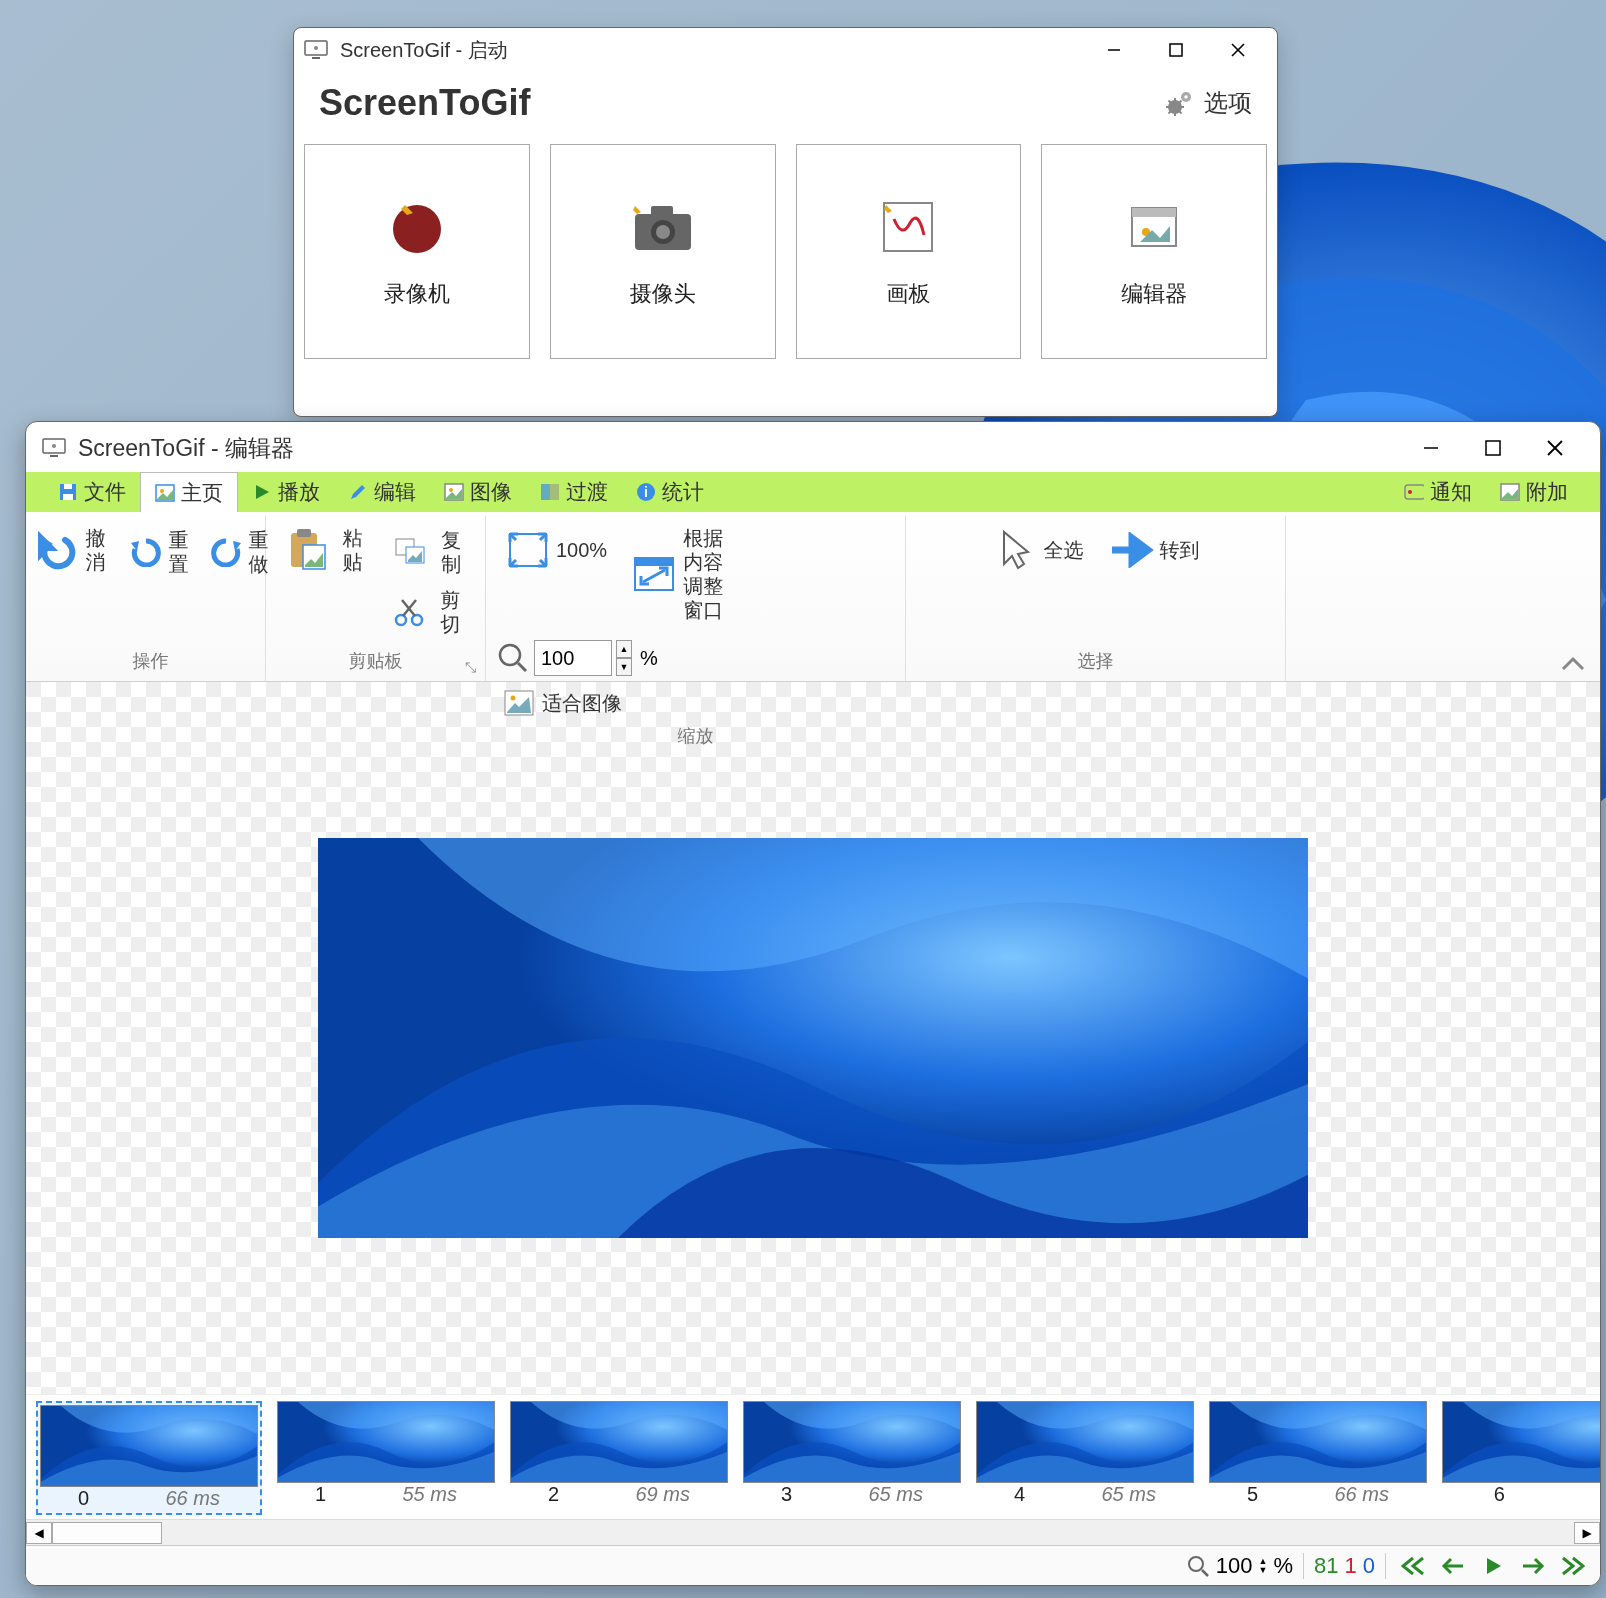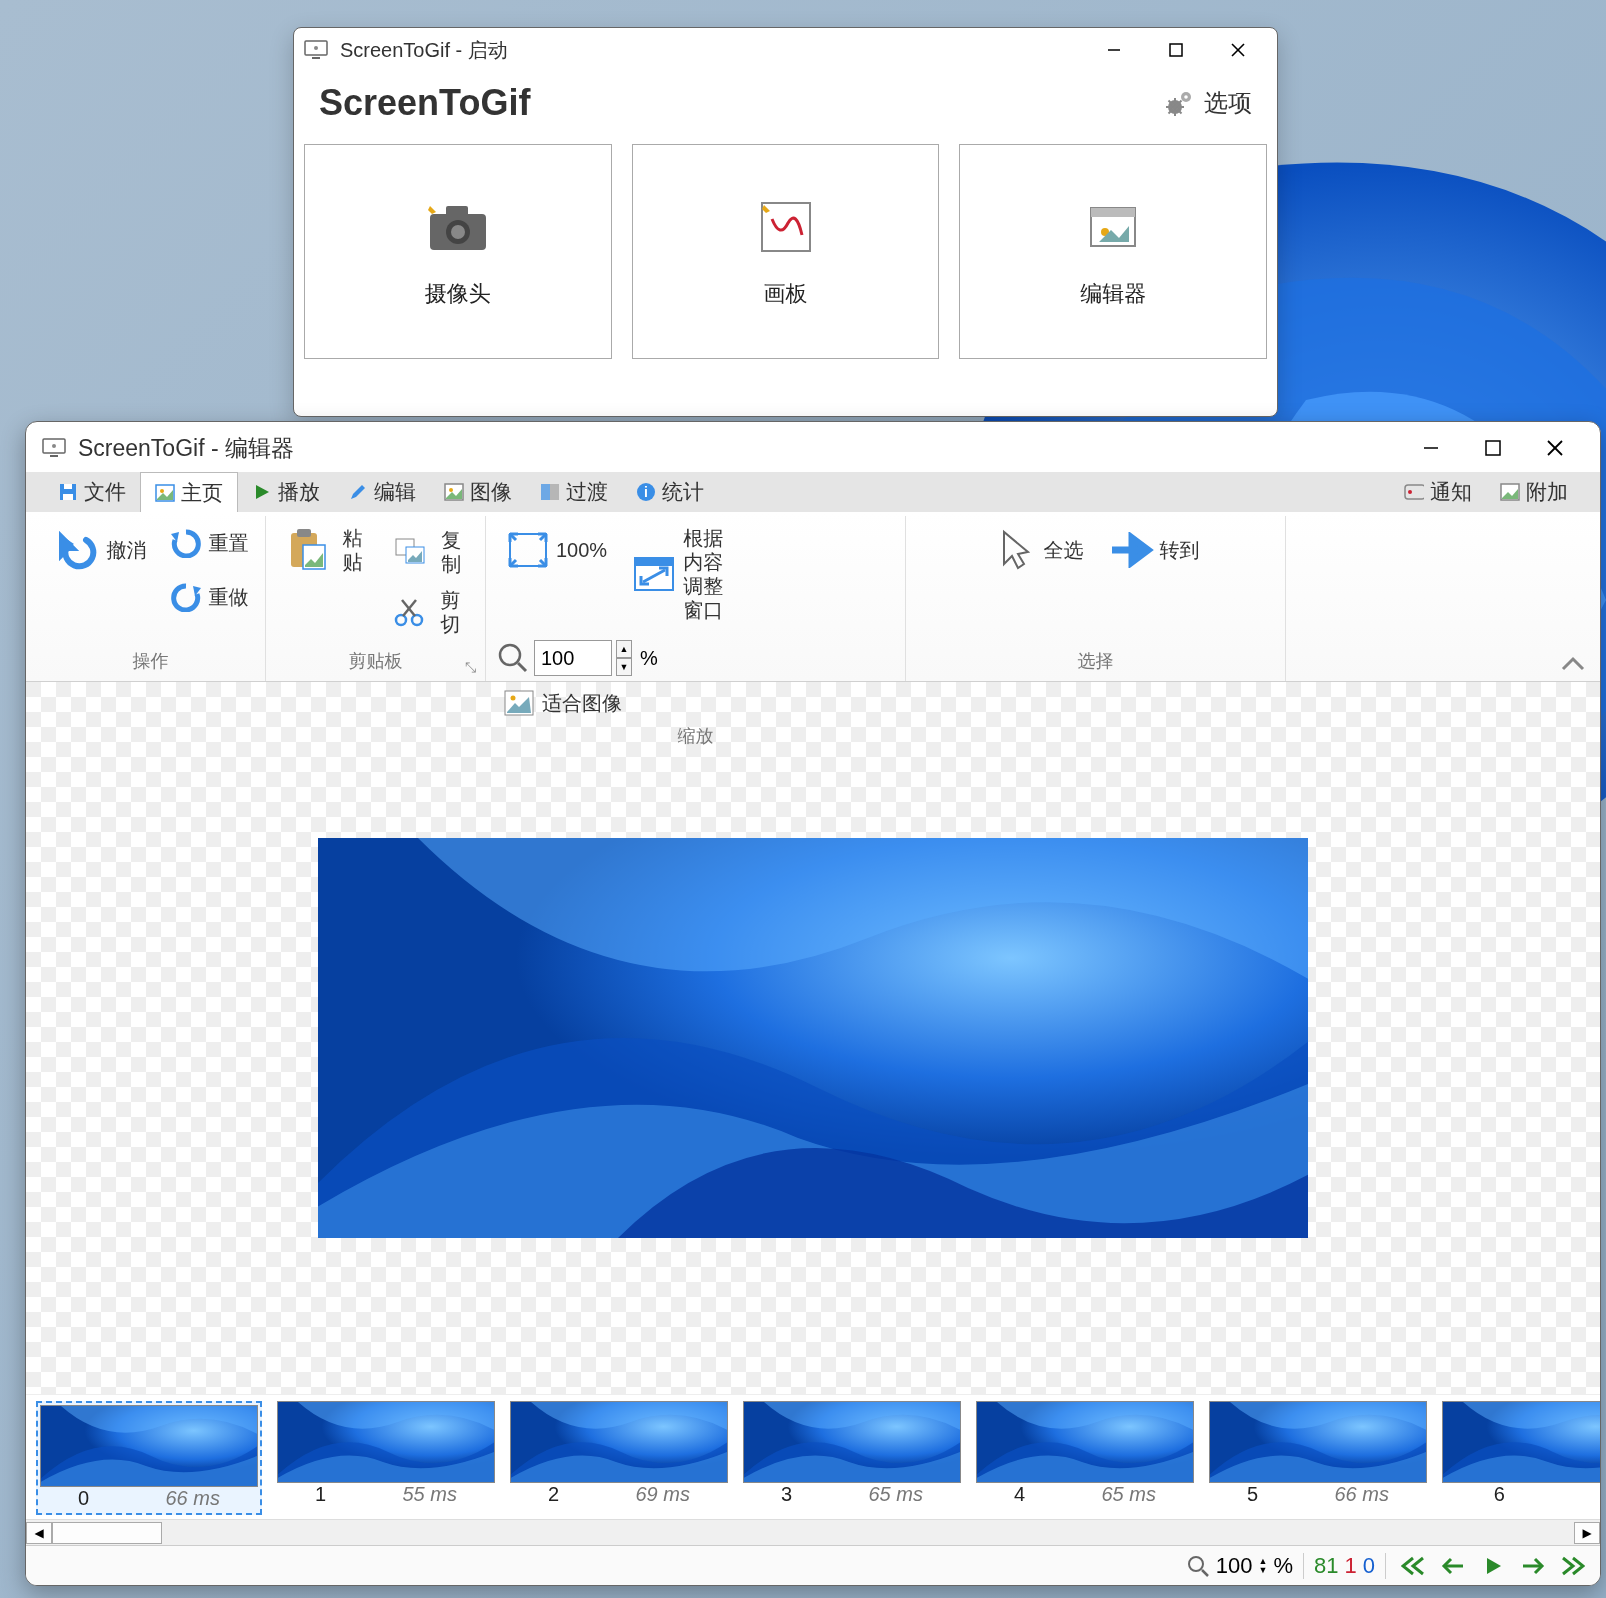--- a/index.html
+++ b/index.html
@@ -19,21 +19,21 @@
   .launch-title { font-size: 36px; font-weight: 600; color: #333; }
   .options-btn { margin-left: auto; display: flex; align-items: center; gap: 8px; font-size: 24px; color: #333; cursor: pointer; }
   .launch-grid { display: flex; gap: 20px; padding: 0 10px; }
   .launch-card { flex: 1; height: 215px; border: 1px solid #aaa; background: #fff; display: flex; flex-direction: column; align-items: center; justify-content: center; gap: 20px; cursor: pointer; }
   .launch-card-icon { width: 64px; height: 64px; display:flex; align-items:center; justify-content:center; }
   .launch-card-label { font-size: 22px; color: #222; }
   
   
   .editor-window { position: absolute; left: 25px; top: 421px; width: 1576px; height: 1165px; background: #fff; border: 1px solid #666; border-radius: 12px; box-shadow: 0 8px 24px rgba(0,0,0,0.3); display: flex; flex-direction: column; overflow: hidden; }
   .editor-titlebar { display: flex; align-items: center; padding: 10px 14px 8px 14px; height: 50px; }
-  .tabs { display: flex; align-items: center; padding: 0 18px; height: 40px; gap: 0; background:#e5e5e5; }
+  .tabs { display: flex; align-items: center; padding: 0 18px; height: 40px; gap: 0; background:#bef264; }
   .tab { display: flex; align-items: center; gap: 6px; padding: 6px 14px; font-size: 21px; color: #333; cursor: pointer; }
   .tab.active { border: 1px solid #bbb; border-bottom: 2px solid #fff; background:#fff; position:relative; top:1px; }
   .tab-icon { width: 20px; height: 20px; display:flex; align-items:center; justify-content:center; }
   .right-tabs { margin-left: auto; display: flex; gap: 0; }
   
   .ribbon { display: flex; padding: 4px 10px 0 10px; border-bottom: 1px solid #d0d0d0; background: linear-gradient(#fff,#f9f9f9); height: 170px; position:relative; }
   .ribbon-group { display: flex; flex-direction: column; align-items: center; padding: 6px 10px 4px 10px; border-right: 1px solid #e0e0e0; position:relative; }
   .ribbon-group:last-of-type { border-right: none; }
   .ribbon-group-content { display: flex; gap: 8px; flex: 1; align-items:flex-start; }
   .ribbon-group-label { font-size: 18px; color: #777; padding: 4px 0; width:100%; text-align:center; }
@@ -132,20 +132,29 @@
               <line x1="4.5" y1="24.5" x2="17.5" y2="11.5"></line>
             </g>
           </svg>
         </span>
       <span>选项</span>
     </div>
   </div>
   <div class="launch-grid">
     <div class="launch-card">
       <div class="launch-card-icon">
+          <svg width="60" height="60">
+            <circle cx="30" cy="32" r="24" fill="#8b2020"></circle>
+            <path d="M 18 8 L 26 16 L 20 18 L 14 12 Z" fill="#e6a817"></path>
+          </svg>
+        </div>
+      <div class="launch-card-label">录像机</div>
+    </div>
+    <div class="launch-card">
+      <div class="launch-card-icon">
           <svg width="64" height="50">
             <rect x="4" y="12" width="56" height="36" rx="4" fill="#666"></rect>
             <rect x="20" y="4" width="22" height="10" rx="2" fill="#666"></rect>
             <circle cx="32" cy="30" r="12" fill="#444"></circle>
             <circle cx="32" cy="30" r="7" fill="#888"></circle>
             <path d="M 4 4 L 10 10 L 6 12 L 2 8 Z" fill="#e6a817"></path>
           </svg>
         </div>
       <div class="launch-card-label">摄像头</div>
     </div>
@@ -296,21 +305,21 @@
       <div class="ribbon-group-content">
         <div class="rbtn">
           <div class="rbtn-big-icon">
               <svg width="46" height="40">
                 <path d="M 30 10 A 14 14 0 1 1 10 18 L 16 18 L 6 8 L 6 24 L 12 18" fill="none" stroke="#3a8ee6" stroke-width="6" stroke-linecap="round"></path>
                 <path d="M6 6 L6 22 L18 14 Z" fill="#3a8ee6"></path>
               </svg>
             </div>
           <div class="rbtn-label">撤消</div>
         </div>
-        <div style="display:flex;flex-direction:column;gap:20px;padding-top:4px">
+        <div style="display:flex;flex-direction:row;gap:8px;padding-top:4px">
           <div class="rbtn-sm">
               <span class="rbtn-sm-icon">
                 <svg width="34" height="30">
                   <path d="M 17 4 A 12 12 0 1 1 6 12" fill="none" stroke="#3a8ee6" stroke-width="5"></path>
                   <path d="M2 6 L10 4 L8 14 Z" fill="#3a8ee6"></path>
                 </svg>
               </span>
               <span class="rbtn-label">重置</span>
             </div>
           <div class="rbtn-sm">

